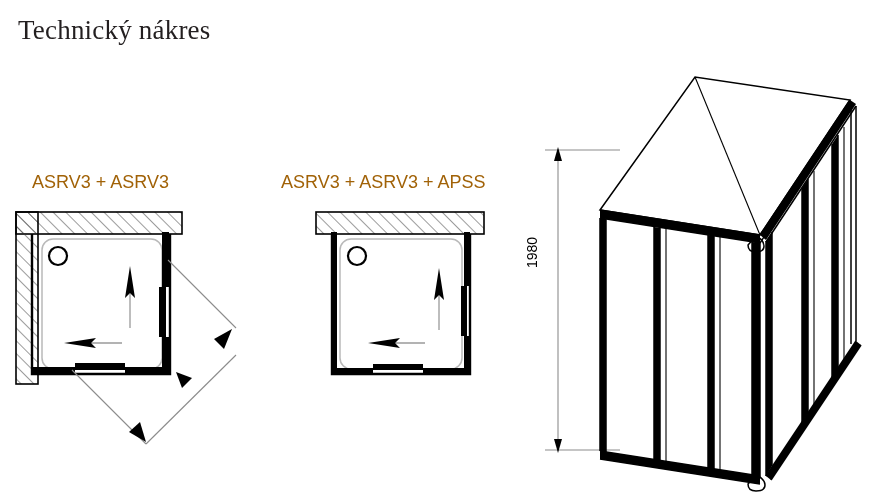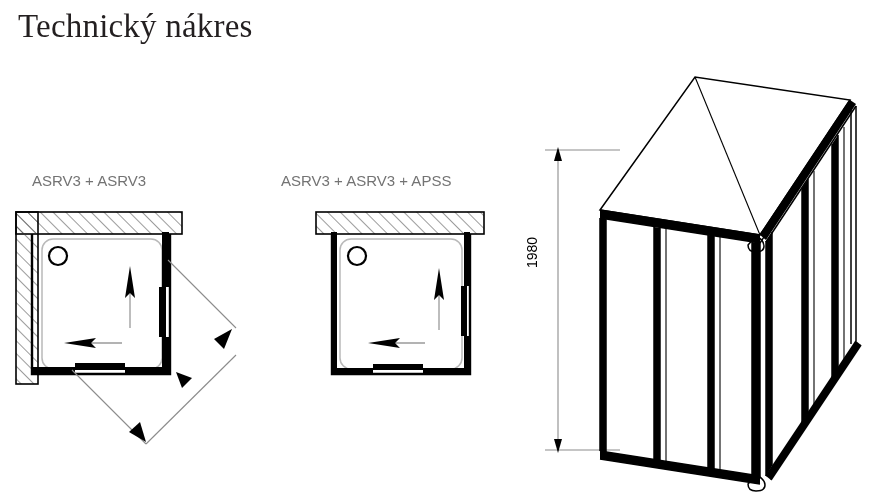--- a/index.html
+++ b/index.html
@@ -10,32 +10,32 @@
   body {
     width: 869px;
     height: 495px;
     position: relative;
     font-family: "Liberation Sans", sans-serif;
     overflow: hidden;
   }
   #page-title {
     position: absolute;
     left: 18px;
-    top: 8px;
+    top: 15px;
     font-family: "Liberation Serif", serif;
-    font-size: 33px;
+    font-size: 27px;
     color: #231f20;
     letter-spacing: 0.2px;
     white-space: nowrap;
   }
   .plan-caption {
     position: absolute;
     font-family: "Liberation Sans", sans-serif;
-    font-size: 15px;
-    color: #737373;
+    font-size: 18px;
+    color: #a16207;
     white-space: nowrap;
   }
   #caption-plan-1 { left: 32px; top: 172px; }
   #caption-plan-2 { left: 281px; top: 172px; }
   .figure {
     position: absolute;
   }
   #figure-plan-1 { left: 0px;   top: 198px; }
   #figure-plan-2 { left: 300px; top: 198px; }
   #figure-iso   { left: 520px; top: 60px;  }

